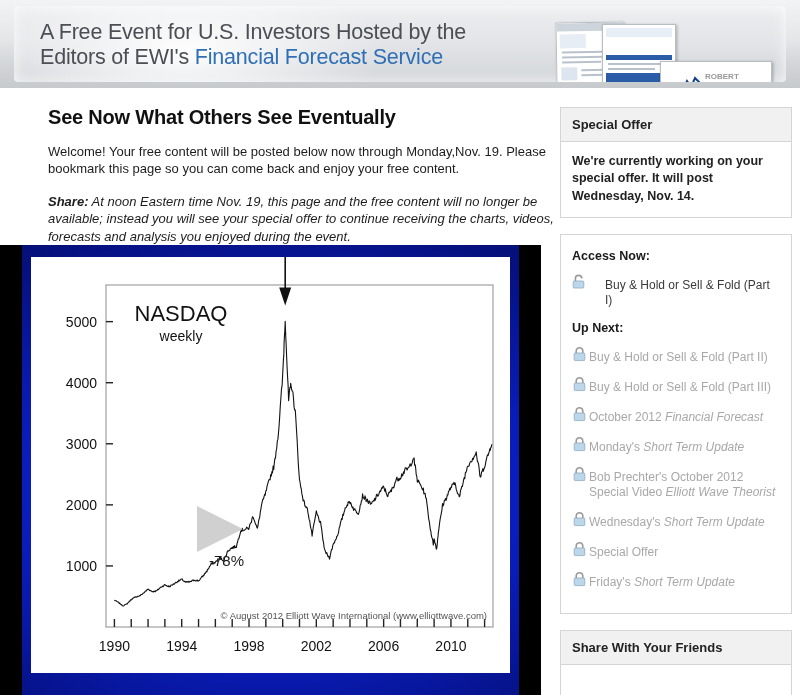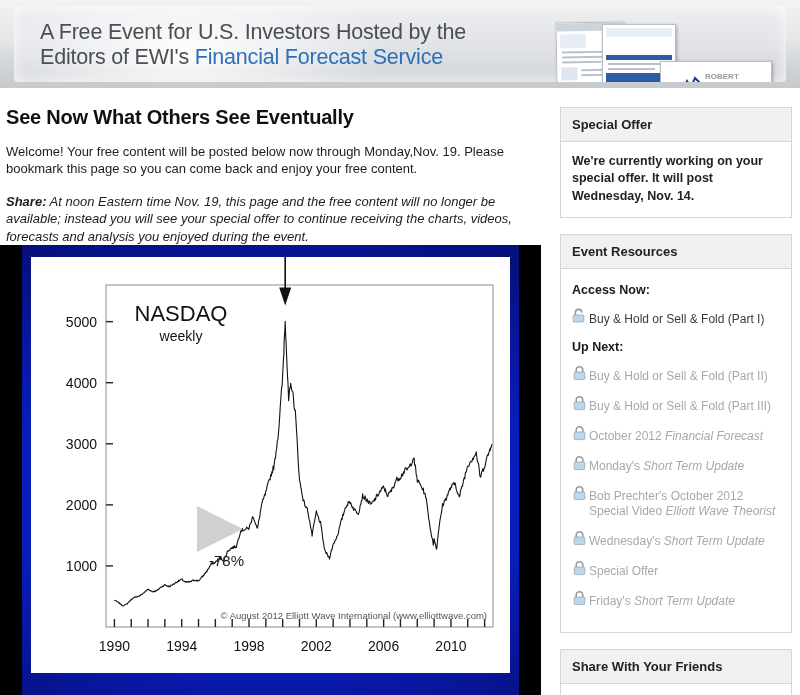--- a/index.html
+++ b/index.html
@@ -75,20 +75,21 @@
   .thumb-c .th-title { left: 44px; top: 22px; font-size: 8px; color: #999; }
   .th-theorist { position: absolute; left: 44px; top: 30px; font-size: 14px; font-weight: bold; color: #14408a; letter-spacing: -0.6px; }
   .th-ew { position: absolute; left: 44px; top: 22px; font-size: 8px; color: #3a7bc8; font-style: italic; }
   .th-chart { position: absolute; left: 5px; top: 14px; width: 36px; height: 26px; }
 
   
   .main {
     position: absolute;
     left: 0; top: 88px;
     width: 548px;
+    padding-left: 42px;
   }
   .page-title {
     margin: 18px 0 0 6px;
     font-size: 20px;
     font-weight: bold;
     color: #111111;
     letter-spacing: -0.2px;
   }
   .para {
     margin: 14px 6px 0 6px;
@@ -184,21 +185,21 @@
   }
   .res-sub.next { margin-top: 12px; }
   .res-item {
     display: flex;
     align-items: flex-start;
     margin: 0 0 11px 0;
     font-size: 12px;
     line-height: 1.25;
     color: #a8a8a8;
   }
-  .res-item.active { color: #3a3a3a; }
+  .res-item.active { color: #3a3a3a; gap: 16px; }
   .res-item .lbl { padding-top: 4px; }
   .res-item .lbl i { font-style: italic; }
   .lock-icon { flex: 0 0 auto; width: 15px; height: 18px; margin-right: 2px; }
 
   .share-body { padding: 14px 11px 16px 11px; }
 </style>
 </head>
 <body>
 
 <div class="banner">
@@ -315,21 +316,20 @@
 <div class="sidebar">
 
   <div class="panel">
     <div class="panel-head">Special Offer</div>
     <div class="panel-body">
       <div class="offer-text">We're currently working on your special offer. It will post Wednesday, Nov. 14.</div>
     </div>
   </div>
 
   <div class="panel">
-    <div class="panel-head">Event Resources</div>
     <div class="panel-body">
       <div class="res-sub">Access Now:</div>
       <div id="access-now-list">
           <div class="res-item active">
             <span class="lock-icon"><svg viewBox="0 0 15 16" width="15" height="16">
                 <path d="M3.4 7.0 V4.6 a3.2 3.2 0 0 1 6.4 0" fill="none" stroke="#9a9a9a" stroke-width="1.6"></path>
                 <rect x="1.2" y="7.0" width="10.6" height="7.0" rx="1" fill="#bcd6ea" stroke="#8fa8bd" stroke-width="0.8"></rect>
               </svg></span>
             <span class="lbl">Buy &amp; Hold or Sell &amp; Fold (Part I)</span>
           </div>

